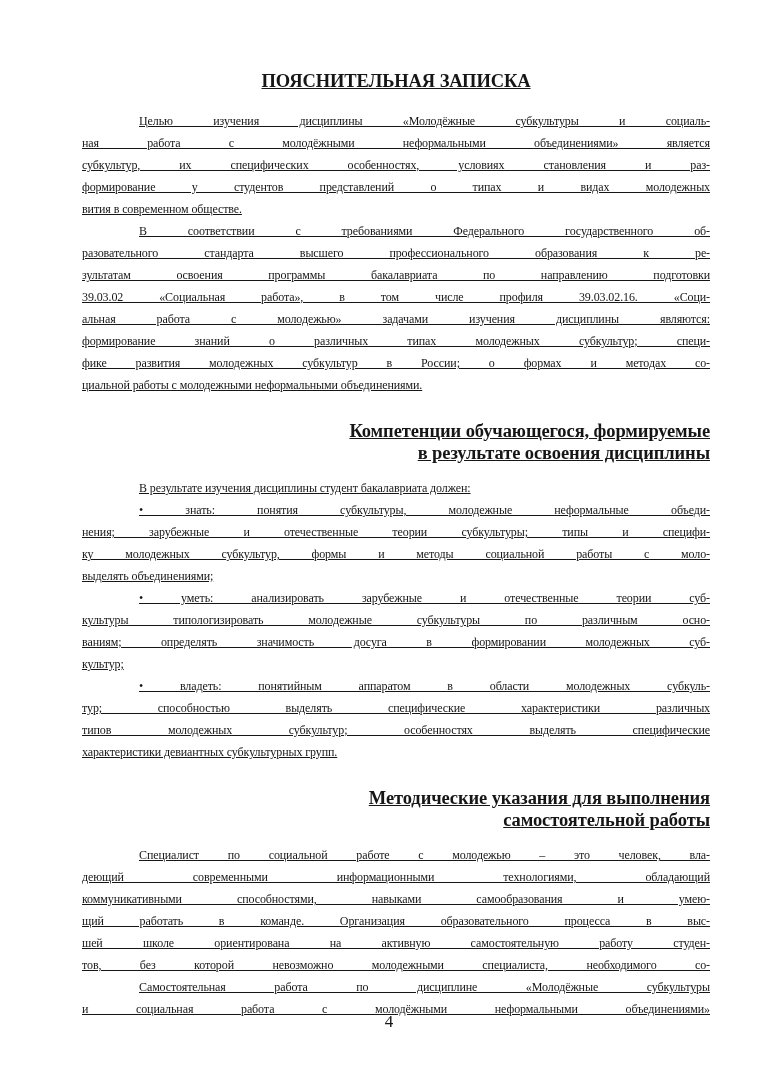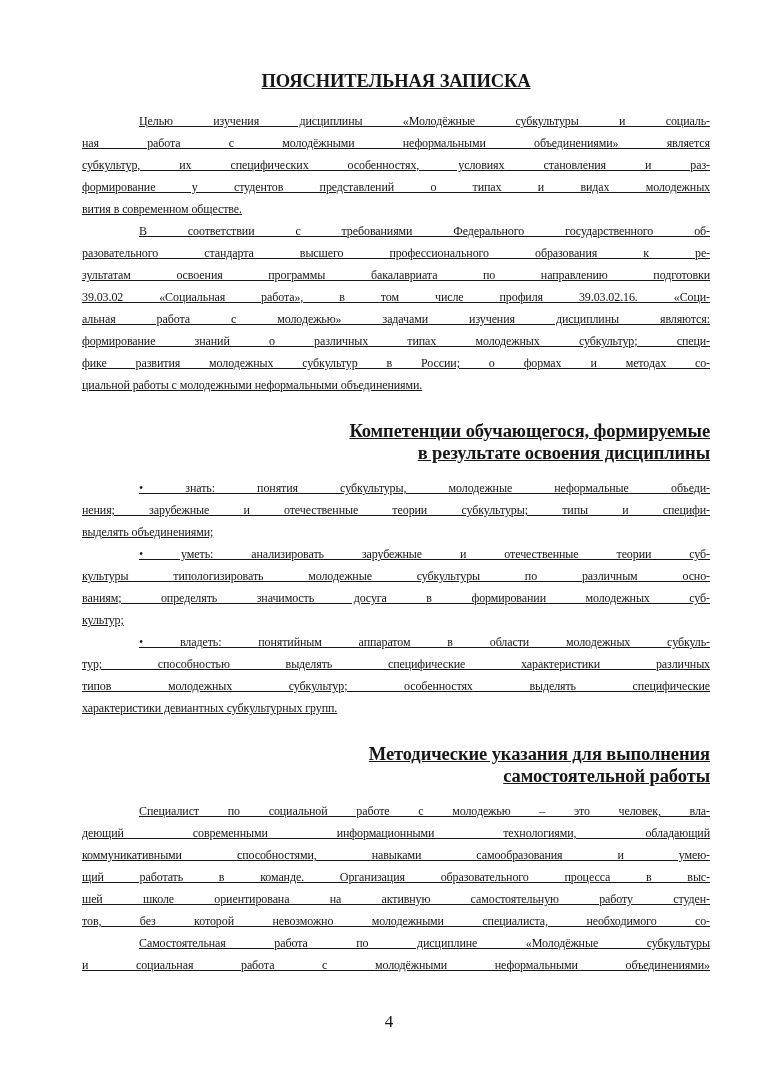--- a/index.html
+++ b/index.html
@@ -81,22 +81,26 @@
         <div class="line just">альная работа с молодежью» задачами изучения дисциплины являются:</div>
         <div class="line just">формирование знаний о различных типах молодежных субкультур; специ-</div>
         <div class="line just">фике развития молодежных субкультур в России; о формах и методах со-</div>
         <div class="line">циальной работы с молодежными неформальными объединениями.</div>
       </div>
       <div class="block heading">
         <div class="line">Компетенции обучающегося, формируемые</div>
         <div class="line">в результате освоения дисциплины</div>
       </div>
       <div class="block paragraph">
+        <div class="line first">В результате изучения дисциплины студент бакалавриата должен:</div>
+      </div>
+      <div class="block paragraph">
         <div class="line first just">• знать: понятия субкультуры, молодежные неформальные объеди-</div>
         <div class="line just">нения; зарубежные и отечественные теории субкультуры; типы и специфи-</div>
+        <div class="line just">ку молодежных субкультур, формы и методы социальной работы с моло-</div>
         <div class="line">выделять объединениями;</div>
       </div>
       <div class="block paragraph">
         <div class="line first just">• уметь: анализировать зарубежные и отечественные теории суб-</div>
         <div class="line just">культуры типологизировать молодежные субкультуры по различным осно-</div>
         <div class="line just">ваниям; определять значимость досуга в формировании молодежных суб-</div>
         <div class="line">культур;</div>
       </div>
       <div class="block paragraph">
         <div class="line first just">• владеть: понятийным аппаратом в области молодежных субкуль-</div>

